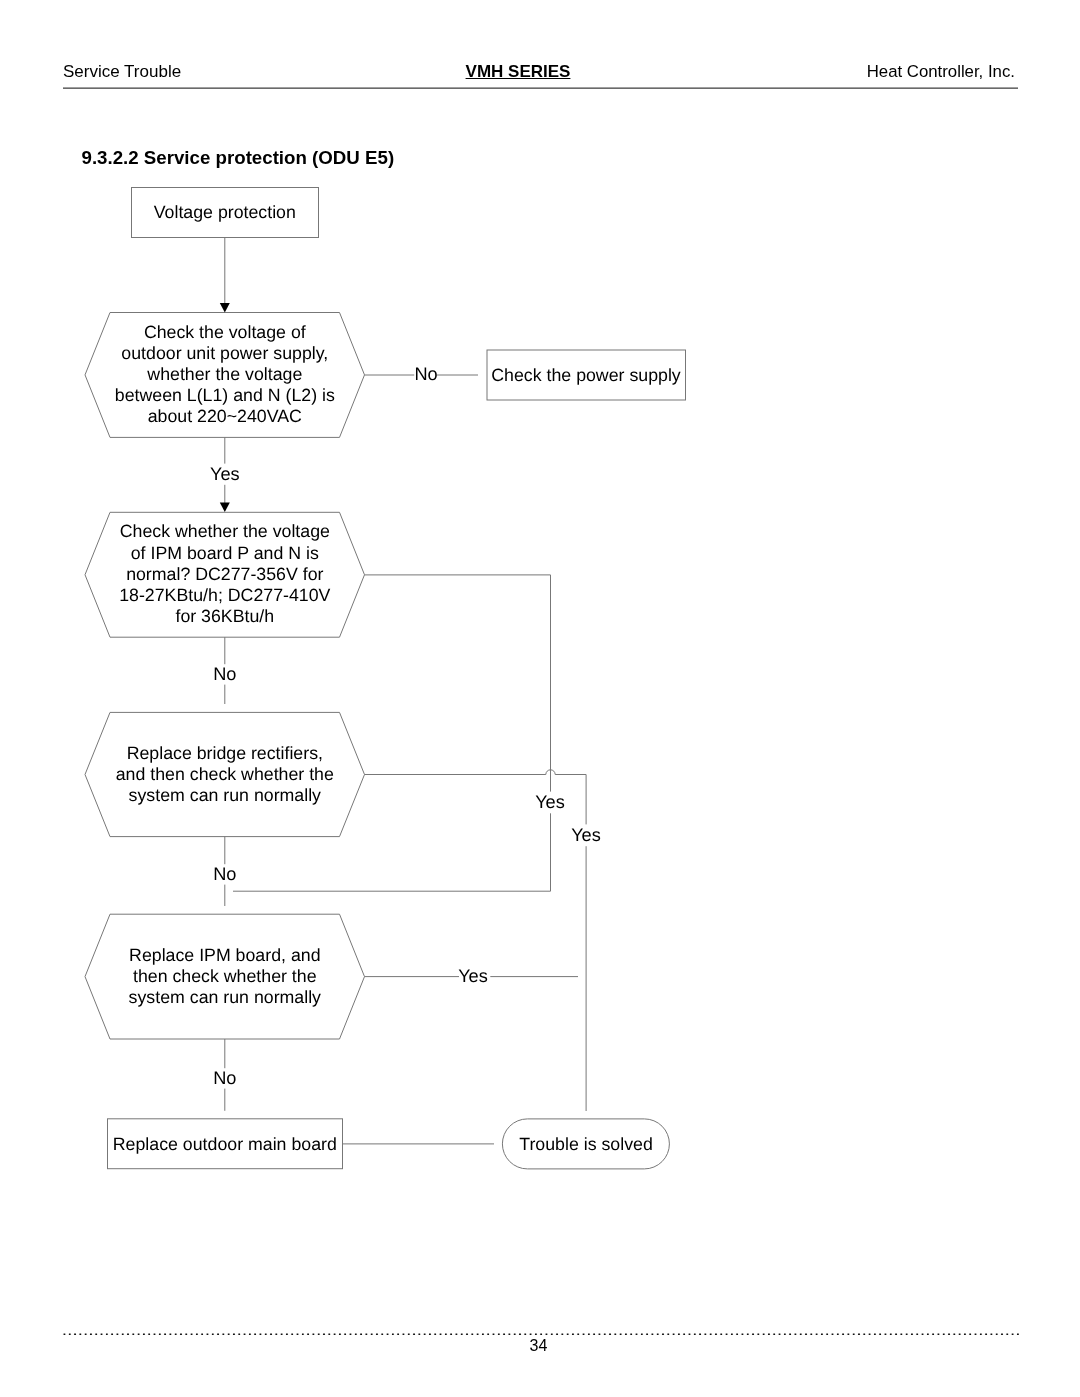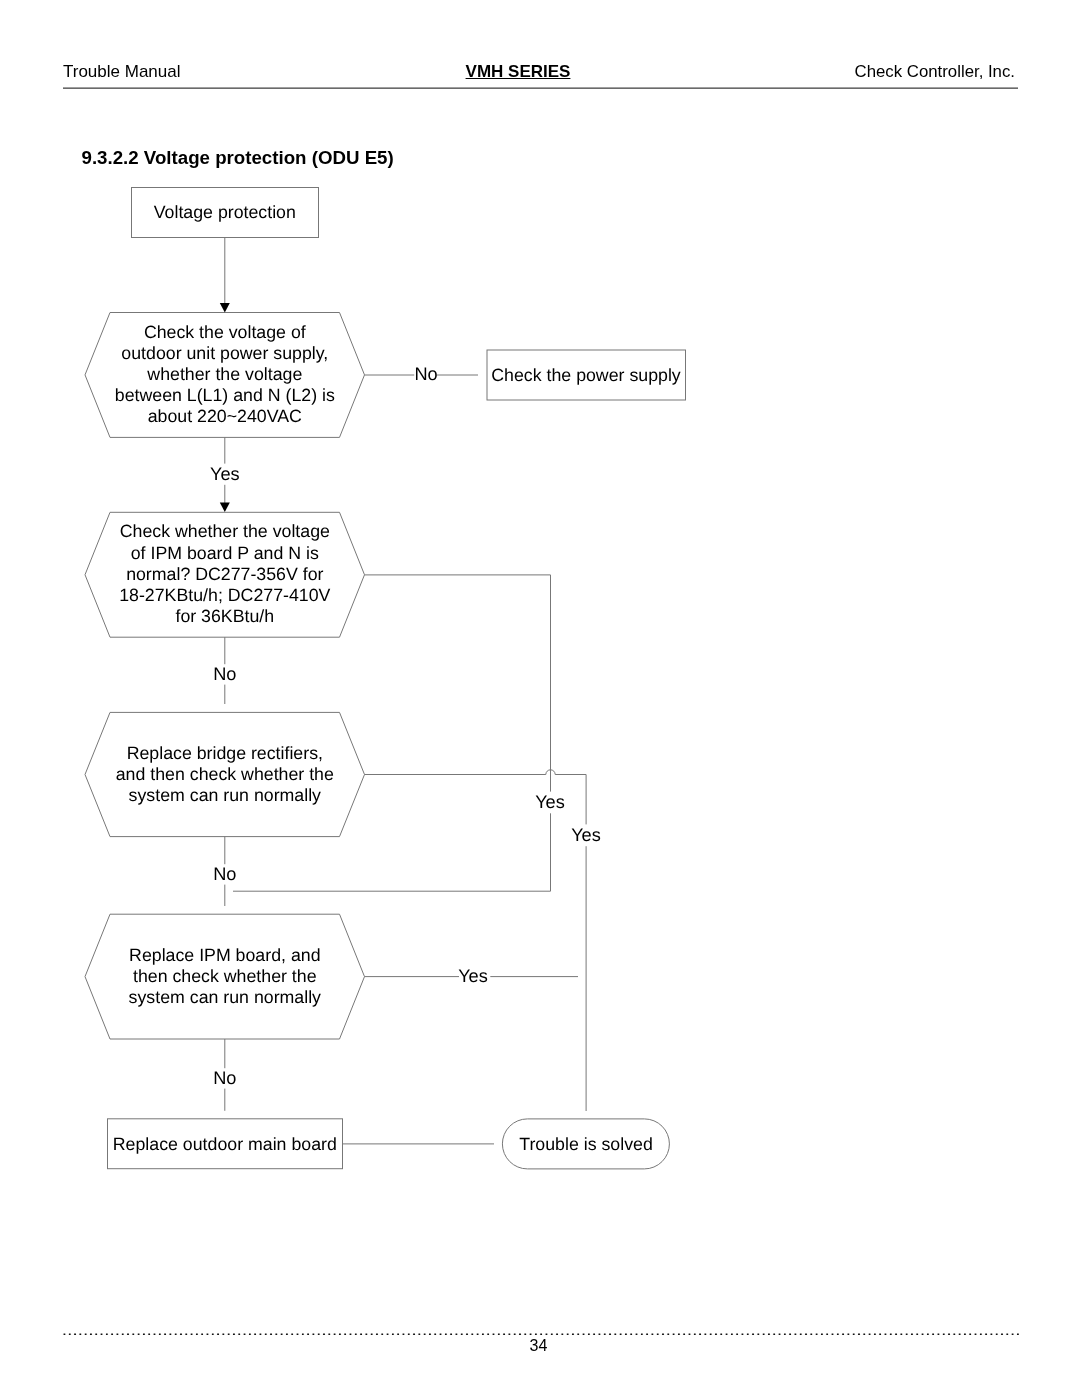--- a/index.html
+++ b/index.html
@@ -34,27 +34,27 @@
   .page, .hdr, .sect-title, .ftr-page { transform: translateZ(0); }
   #flow text { -webkit-font-smoothing:antialiased; text-rendering:geometricPrecision; }
   .lblbg { fill:#ffffff; stroke:none; }
 </style>
 </head>
 <body>
 
 <div class="page">
 
   <div class="hdr">
-    <div class="hdr-left">Trouble Manual</div>
+    <div class="hdr-left">Service Trouble</div>
     <div class="hdr-center">VMH SERIES</div>
-    <div class="hdr-right">Check Controller, Inc.</div>
+    <div class="hdr-right">Heat Controller, Inc.</div>
   </div>
   <div class="hdr-rule"></div>
 
-  <div class="sect-title">9.3.2.2 Voltage protection (ODU E5)</div>
+  <div class="sect-title">9.3.2.2 Service protection (ODU E5)</div>
 
   <svg id="flow" viewBox="0 0 1080 1397" width="1080" height="1397">
     <g class="shapes" fill="none" stroke="#777777" stroke-width="1">
       <rect x="131.5" y="187.5" width="187" height="50"></rect>
       <path d="M110 312.5 H339.5 L364.5 374.9 L339.5 437.4 H110 L85 374.9 Z"></path>
       <rect x="487" y="350" width="198.5" height="50"></rect>
       <path d="M110 512.3 H339.5 L364.5 574.75 L339.5 637.2 H110 L85 574.75 Z"></path>
       <path d="M110 712.4 H339.5 L364.5 774.5 L339.5 836.6 H110 L85 774.5 Z"></path>
       <path d="M110 914.2 H339.5 L364.5 976.6 L339.5 1039 H110 L85 976.6 Z"></path>
       <rect x="107.5" y="1118.8" width="235" height="49.9"></rect>

